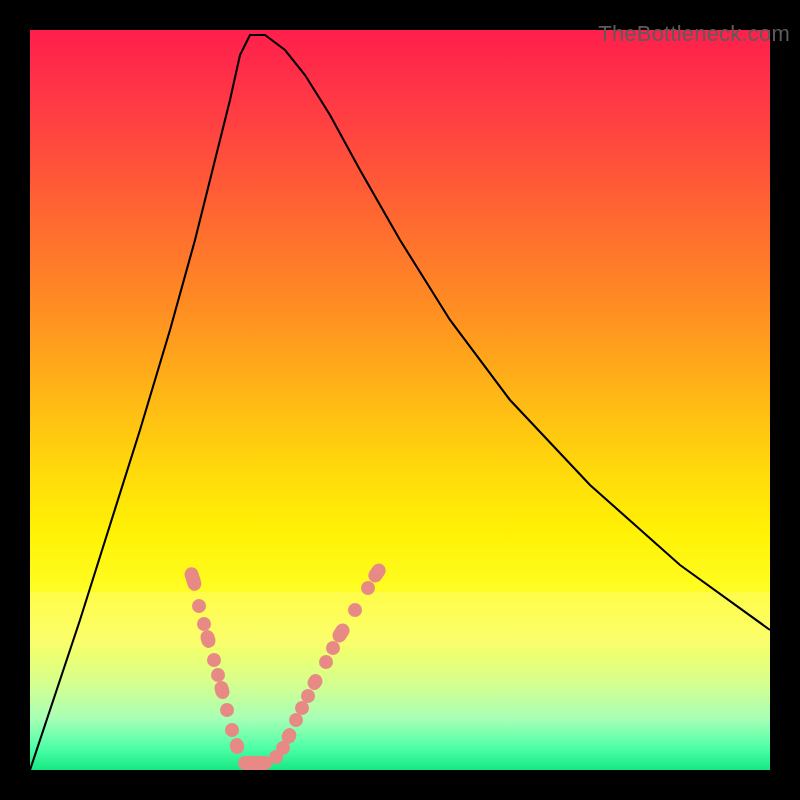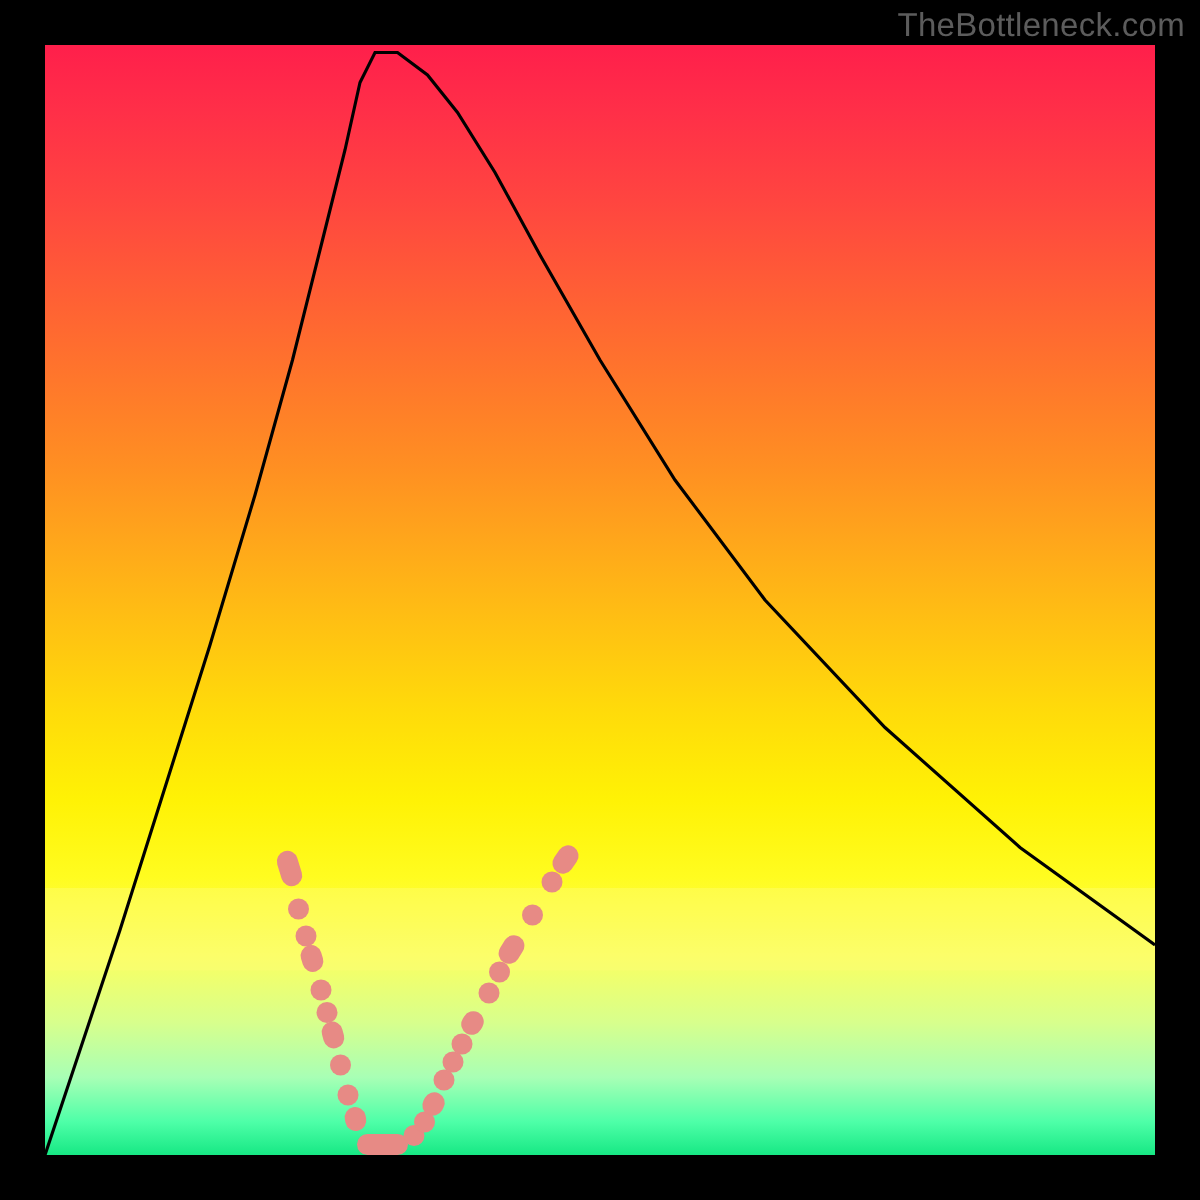--- a/index.html
+++ b/index.html
@@ -12,21 +12,21 @@
   }
   .frame {
     position: relative;
     width: 800px;
     height: 800px;
     background: #000;
     box-sizing: border-box;
   }
   .watermark {
     position: absolute;
-    top: 4px;
+    top: 21px;
     right: 10px;
     color: #5c5c5c;
     font-size: 22px;
     font-weight: 500;
     z-index: 10;
     letter-spacing: 0.2px;
   }
   .plot-area {
     position: absolute;
     left: 30px;

